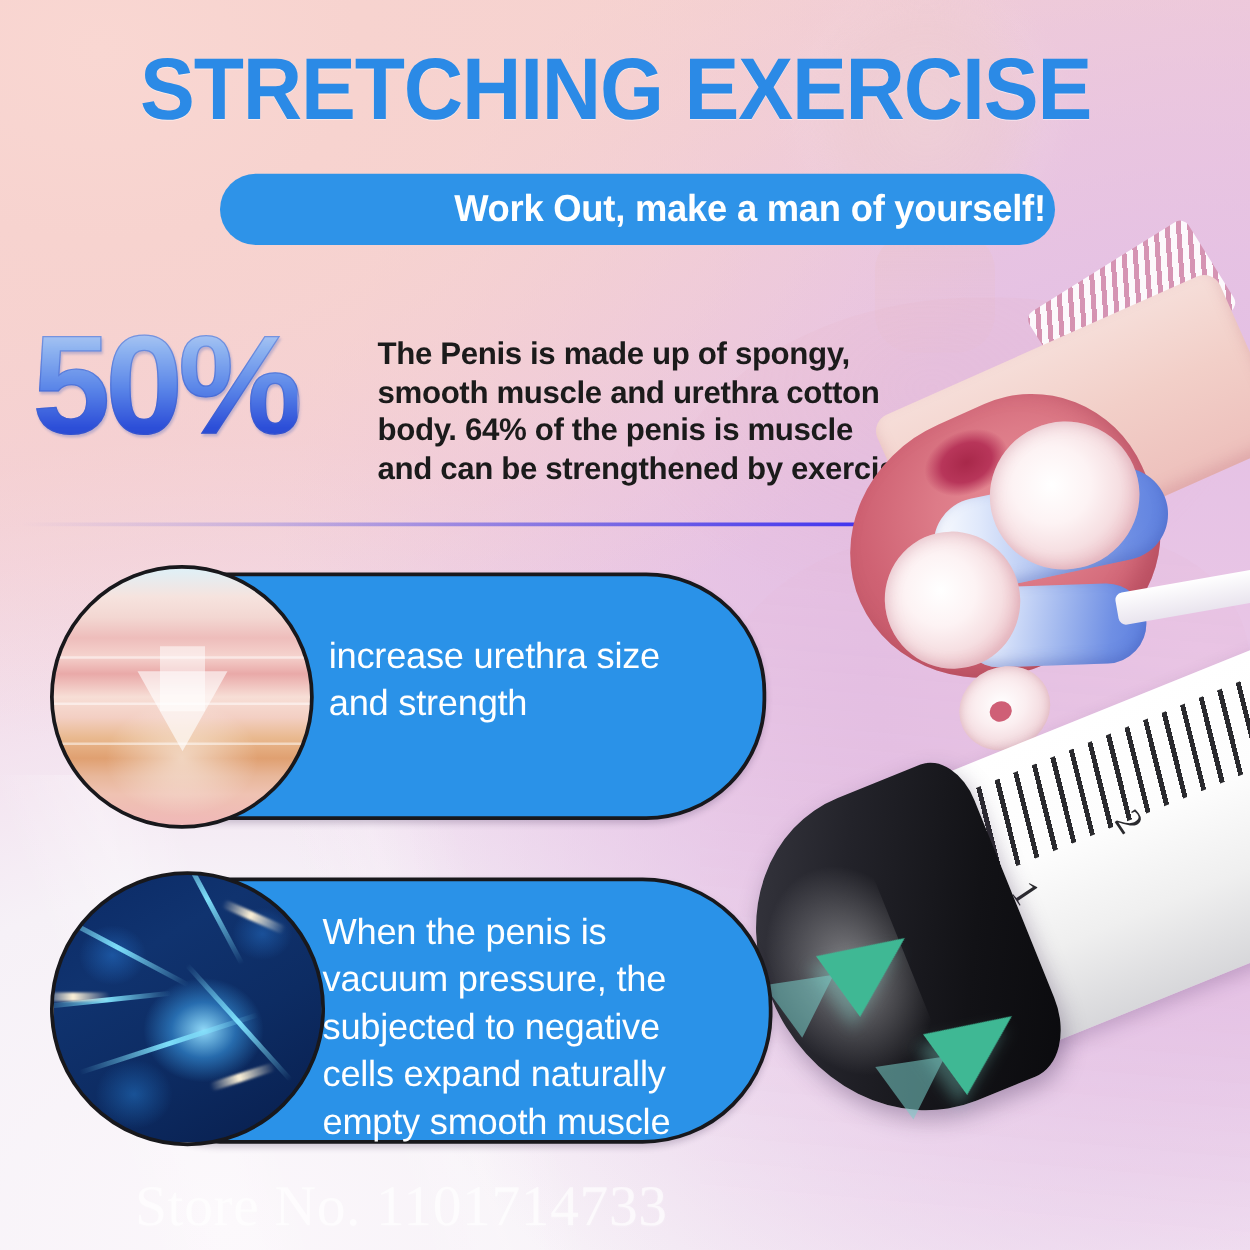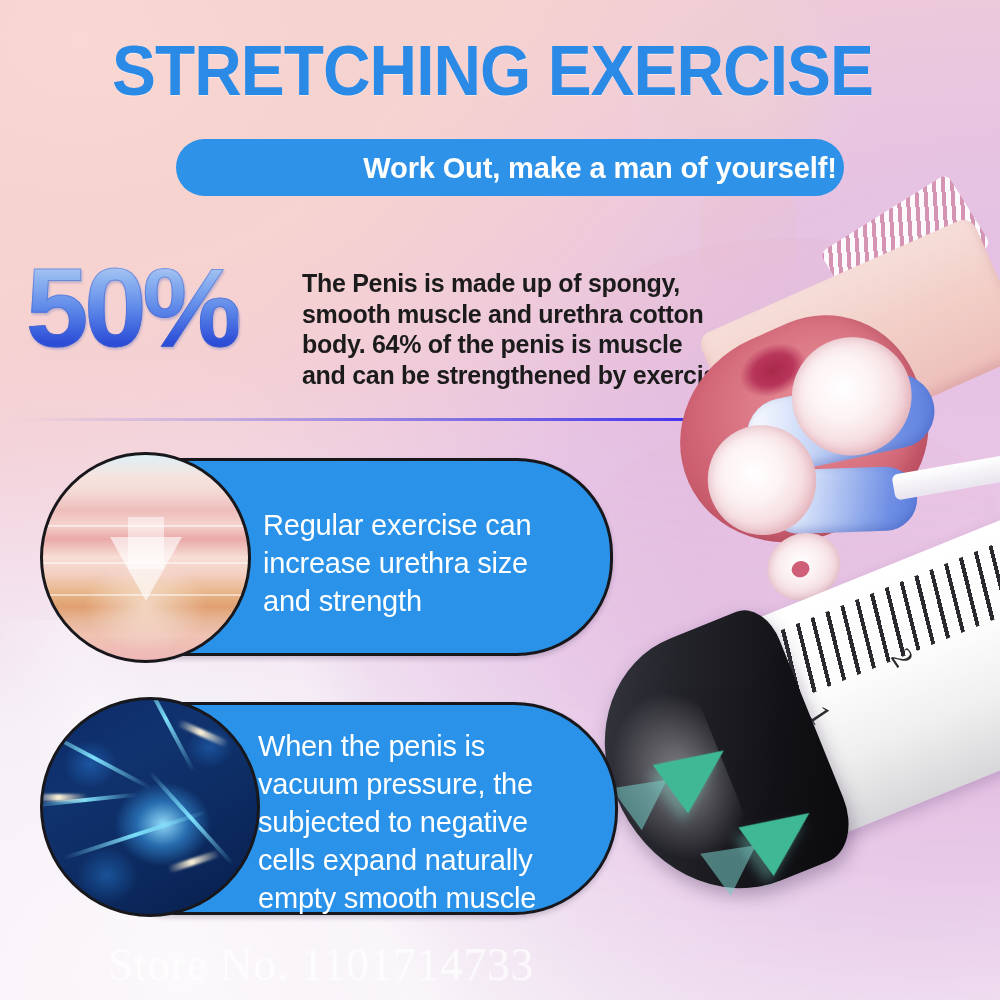--- a/index.html
+++ b/index.html
@@ -220,21 +220,20 @@
     <div class="dev-sleeve"></div>
     <div class="dev-glow"></div>
     <div class="arrowt at1"></div>
     <div class="arrowt at2"></div>
     <div class="arrowg ag1"></div>
     <div class="arrowg ag2"></div>
   </div>
 
   <div class="card" id="card1">
     <div class="cardtext">
-      <div>Regular exercise can</div>
       <div>increase urethra size</div>
       <div>and strength</div>
     </div>
   </div>
   <div class="thumb" id="thumb1">
     <div class="strand" style="top:34%"></div>
     <div class="strand" style="top:52%"></div>
     <div class="strand" style="top:68%"></div>
     <div class="arrow2"></div>
     <div class="arrow"></div>

